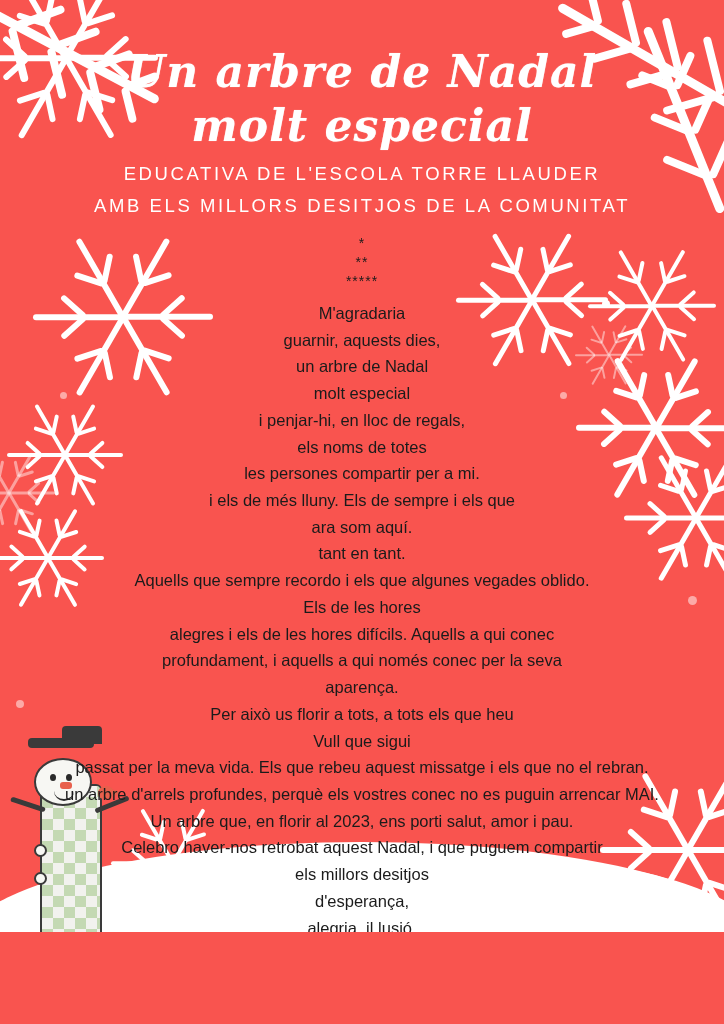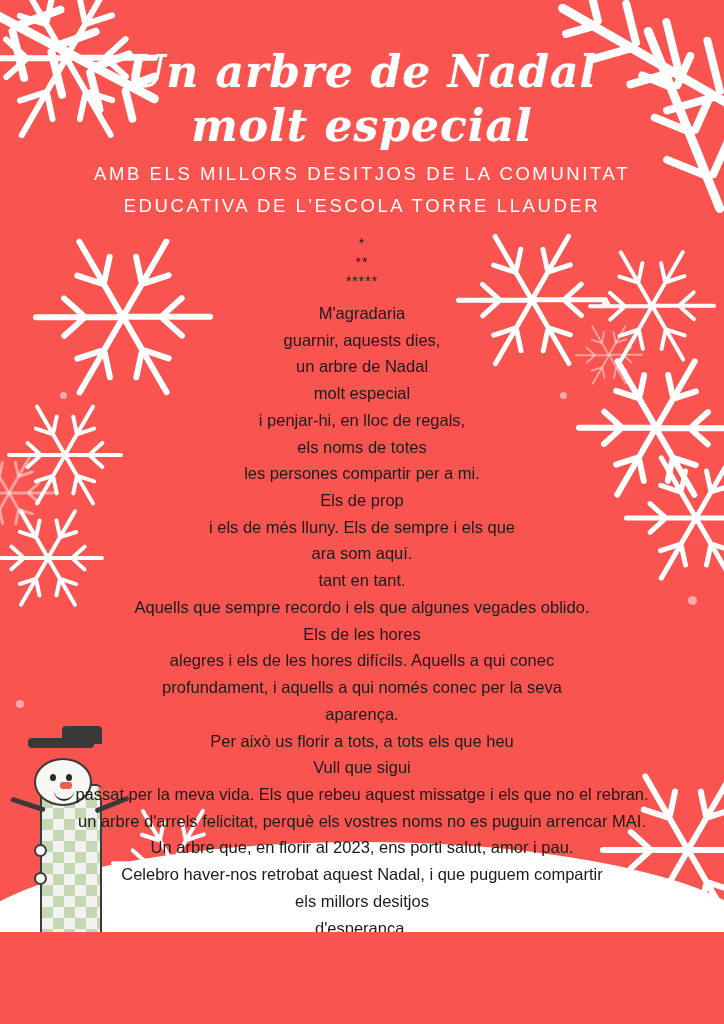--- a/index.html
+++ b/index.html
@@ -483,51 +483,50 @@
       </div>
     <div class="sm-bird"></div>
   </div>
 
   <h1 class="title">
     <span>Un arbre de Nadal</span><br>
     <span>molt especial</span>
   </h1>
 
   <div class="subtitle">
+    <div>EDUCATIVA DE L'ESCOLA TORRE LLAUDER</div>
     <div>AMB ELS MILLORS DESITJOS DE LA COMUNITAT</div>
-    <div>EDUCATIVA DE L'ESCOLA TORRE LLAUDER</div>
   </div>
 
   <div class="stars">
     <div>*</div>
     <div>**</div>
     <div>*****</div>
   </div>
 
   <div class="poem">
     <div>M'agradaria</div>
     <div>guarnir, aquests dies,</div>
     <div>un arbre de Nadal</div>
     <div>molt especial</div>
     <div>i penjar-hi, en lloc de regals,</div>
     <div>els noms de totes</div>
     <div>les persones compartir per a mi.</div>
-    <div>Els de prop</div>
     <div>i els de més lluny. Els de sempre i els que</div>
     <div>ara som aquí.</div>
     <div>tant en tant.</div>
     <div>Aquells que sempre recordo i els que algunes vegades oblido.</div>
     <div>Els de les hores</div>
     <div>alegres i els de les hores difícils. Aquells a qui conec</div>
     <div>profundament, i aquells a qui només conec per la seva</div>
     <div>aparença.</div>
     <div>Per això us florir a tots, a tots els que heu</div>
     <div>Vull que sigui</div>
     <div>passat per la meva vida. Els que rebeu aquest missatge i els que no el rebran.</div>
-    <div>un arbre d'arrels felicitat, perquè els vostres noms no es puguin arrencar MAI.</div>
+    <div>un arbre d'arrels profundes, perquè els vostres conec no es puguin arrencar MAI.</div>
     <div>Un arbre que, en florir al 2023, ens porti salut, amor i pau.</div>
     <div>Celebro haver-nos retrobat aquest Nadal, i que puguem compartir</div>
     <div>els millors desitjos</div>
     <div>d'esperança,</div>
     <div>alegria, il.lusió,</div>
     <div>màgia i felicitat.</div>
     <div>Espero que aquests desitjos</div>
 
   </div>
 

